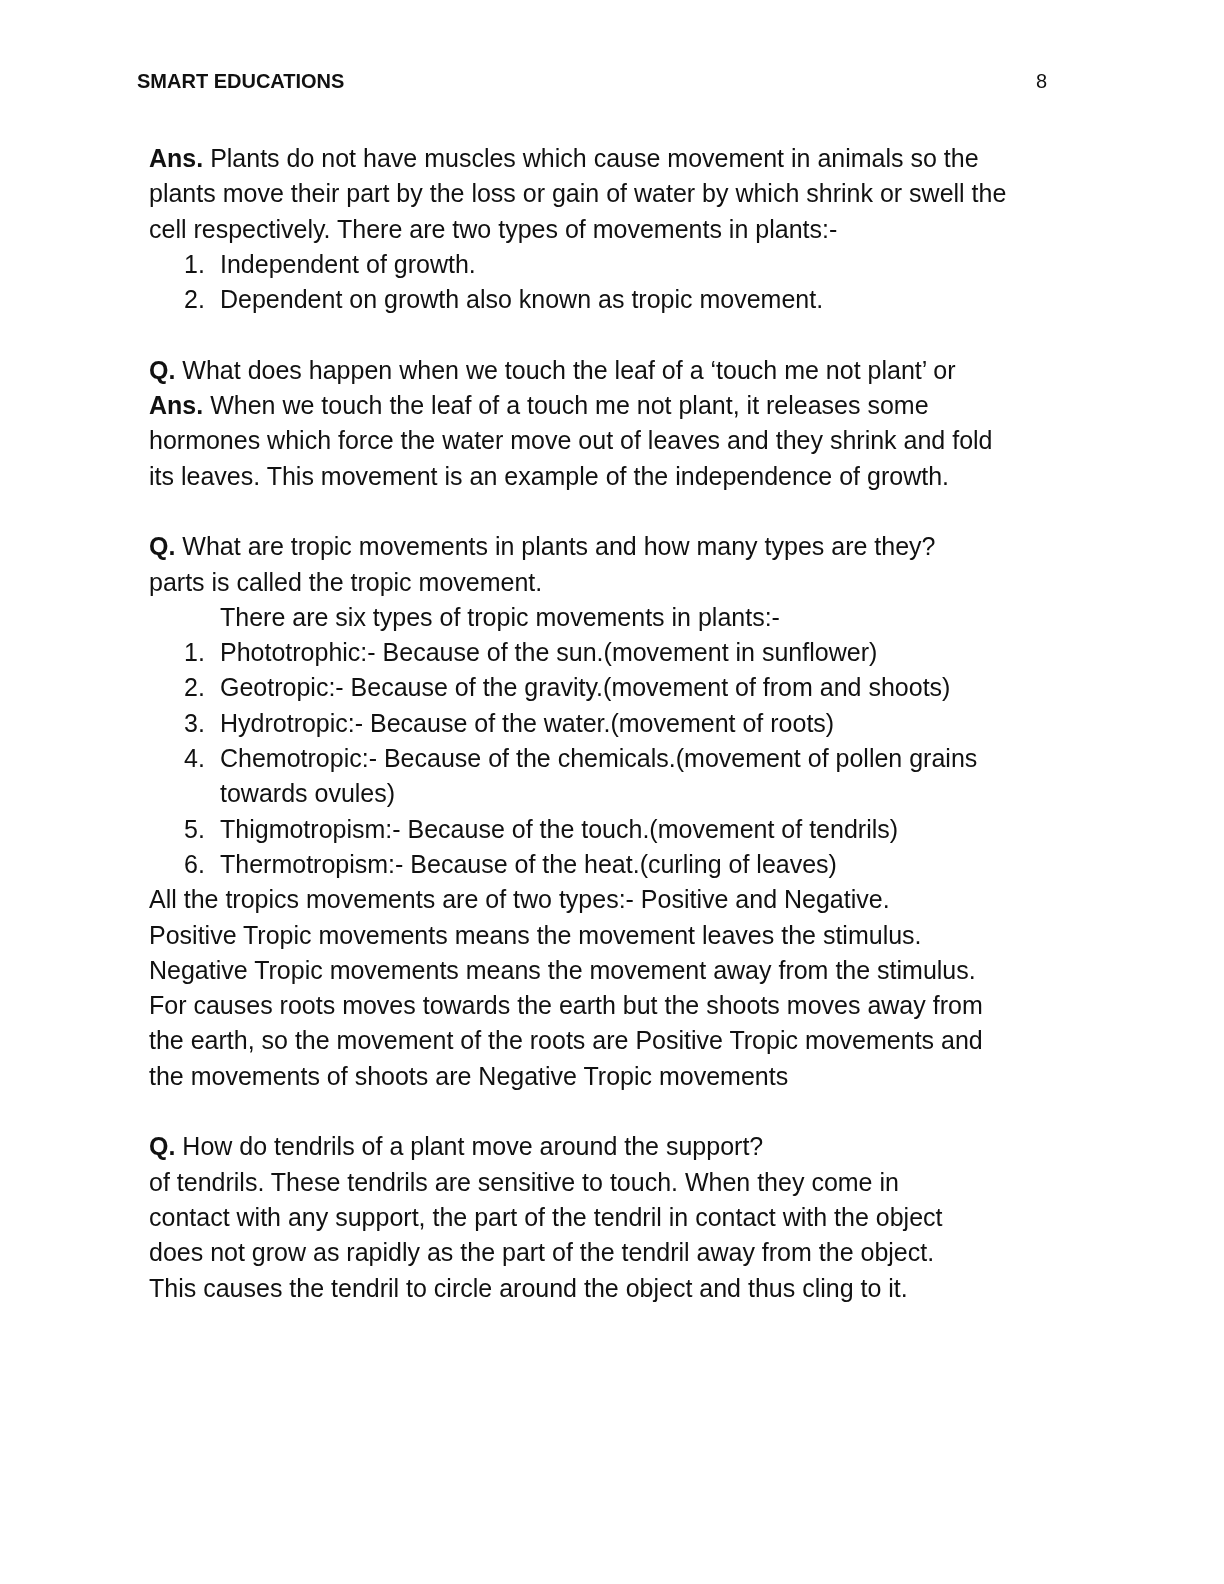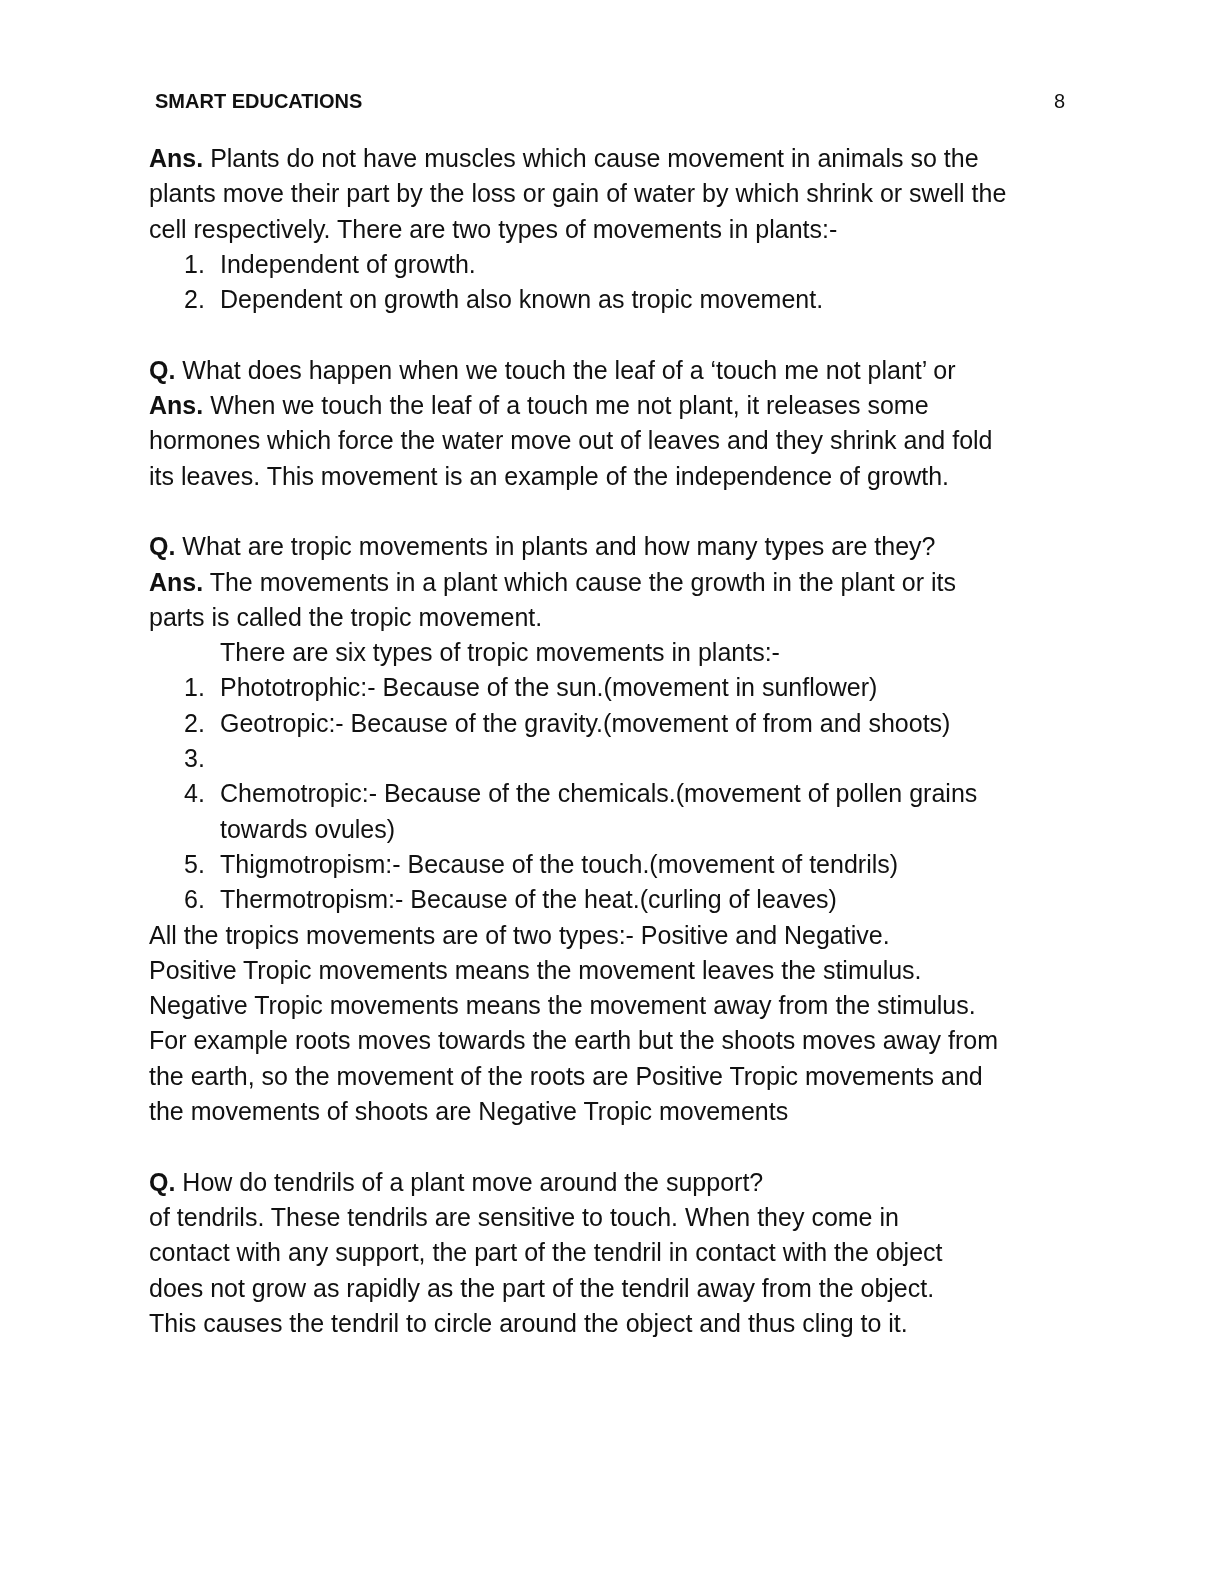--- a/index.html
+++ b/index.html
@@ -1,18 +1,18 @@
 <!DOCTYPE html>
 <html><head>
 <meta charset="utf-8">
 <style>
   html, body { margin: 0; padding: 0; background: #ffffff; }
   body { width: 1224px; height: 1584px; position: relative; overflow: hidden;
          font-family: "Liberation Sans", sans-serif; color: #111111; }
-  .header { position: absolute; top: 70px; left: 155px; width: 910px; height: 28px; margin-top: 20px; }
+  .header { position: absolute; top: 70px; left: 137px; width: 910px; height: 28px; }
   .brand { position: absolute; left: 0; top: 0; font-weight: bold; font-size: 20px; }
   .page-num { position: absolute; right: 0; top: 0; font-size: 20px; }
   .content { position: absolute; top: 141px; left: 149px; width: 930px;
              font-size: 25px; line-height: 35.3px; }
   .line { white-space: nowrap; height: 35.3px; }
   .blank { height: 35.3px; }
   b { font-weight: bold; }
   .li { position: relative; padding-left: 71px; white-space: nowrap; height: 35.3px; }
   .li .num { position: absolute; left: 35px; }
   .cont { padding-left: 71px; white-space: nowrap; height: 35.3px; }
@@ -42,34 +42,33 @@
     <div class="line"><b>Q.</b><span> What does happen when we touch the leaf of a ‘touch me not plant’ or</span></div>
     <div class="line"><b>Ans.</b><span> When we touch the leaf of a touch me not plant, it releases some</span></div>
     <div class="line">hormones which force the water move out of leaves and they shrink and fold</div>
     <div class="line">its leaves. This movement is an example of the independence of growth.</div>
   </div>
 
   <div class="blank"></div>
 
   <div>
     <div class="line"><b>Q.</b><span> What are tropic movements in plants and how many types are they?</span></div>
-    <div class="line"><b>Ans.</b><span> The movements in a plant which cause the growth in the plant or its</span></div>
     <div class="line">parts is called the tropic movement.</div>
     <div class="indent">There are six types of tropic movements in plants:-</div>
     <div class="li"><span class="num">1.</span><span>Phototrophic:- Because of the sun.(movement in sunflower)</span></div>
     <div class="li"><span class="num">2.</span><span>Geotropic:- Because of the gravity.(movement of from and shoots)</span></div>
-    <div class="li"><span class="num">3.</span></div>
+    <div class="li"><span class="num">3.</span><span>Hydrotropic:- Because of the water.(movement of roots)</span></div>
     <div class="li"><span class="num">4.</span><span>Chemotropic:- Because of the chemicals.(movement of pollen grains</span></div>
     <div class="cont">towards ovules)</div>
     <div class="li"><span class="num">5.</span><span>Thigmotropism:- Because of the touch.(movement of tendrils)</span></div>
     <div class="li"><span class="num">6.</span><span>Thermotropism:- Because of the heat.(curling of leaves)</span></div>
     <div class="line">All the tropics movements are of two types:- Positive and Negative.</div>
     <div class="line">Positive Tropic movements means the movement leaves the stimulus.</div>
     <div class="line">Negative Tropic movements means the movement away from the stimulus.</div>
-    <div class="line">For example roots moves towards the earth but the shoots moves away from</div>
+    <div class="line">For causes roots moves towards the earth but the shoots moves away from</div>
     <div class="line">the earth, so the movement of the roots are Positive Tropic movements and</div>
     <div class="line">the movements of shoots are Negative Tropic movements</div>
   </div>
 
   <div class="blank"></div>
 
   <div>
     <div class="line"><b>Q.</b><span> How do tendrils of a plant move around the support?</span></div>
     <div class="line">of tendrils. These tendrils are sensitive to touch. When they come in</div>
     <div class="line">contact with any support, the part of the tendril in contact with the object</div>

